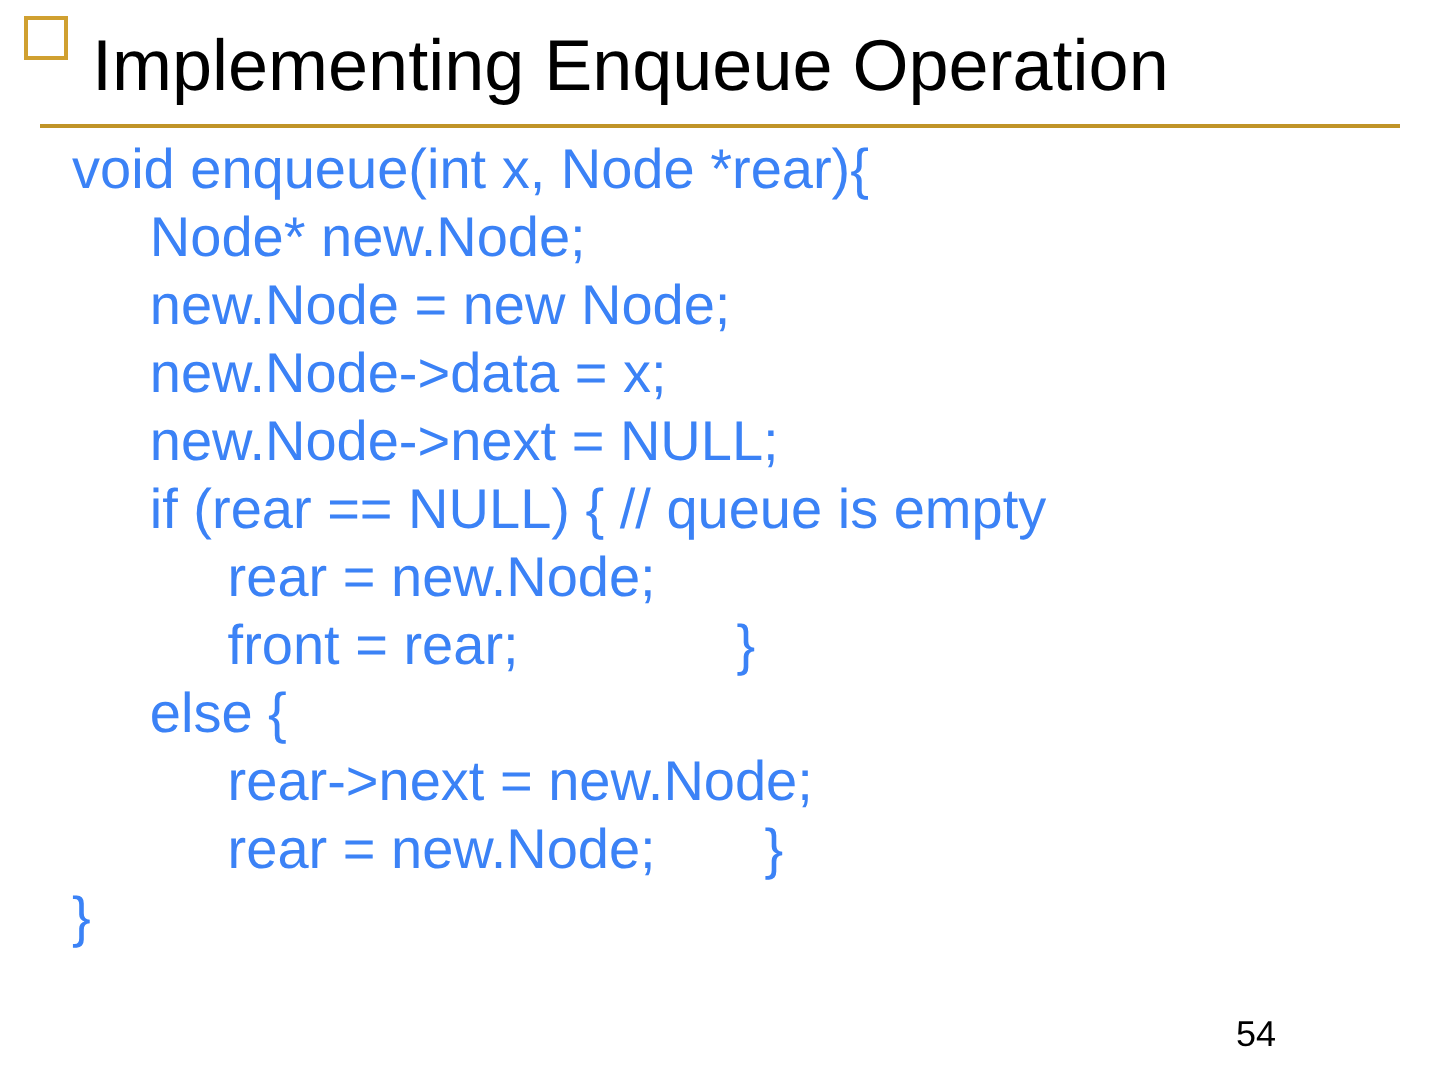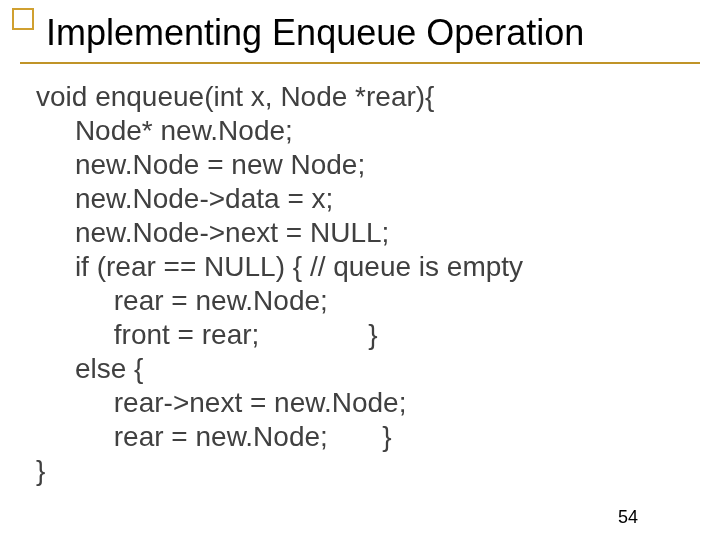--- a/index.html
+++ b/index.html
@@ -37,25 +37,25 @@
   .title-rule {
     position: absolute;
     top: 62px;
     left: 20px;
     width: 680px;
     height: 0;
     border-top: 2px solid #c09428;
   }
   .code-block {
     position: absolute;
-    top: 80px;
+    top: 68px;
     left: 36px;
     font-size: 28px;
     line-height: 34px;
-    color: #404040;
+    color: #3b82f6;
     white-space: pre;
     font-family: Arial, Helvetica, sans-serif;
   }
   .page-num {
     position: absolute;
     bottom: 12px;
     right: 22px;
     font-size: 18px;
     color: #000;
   }

